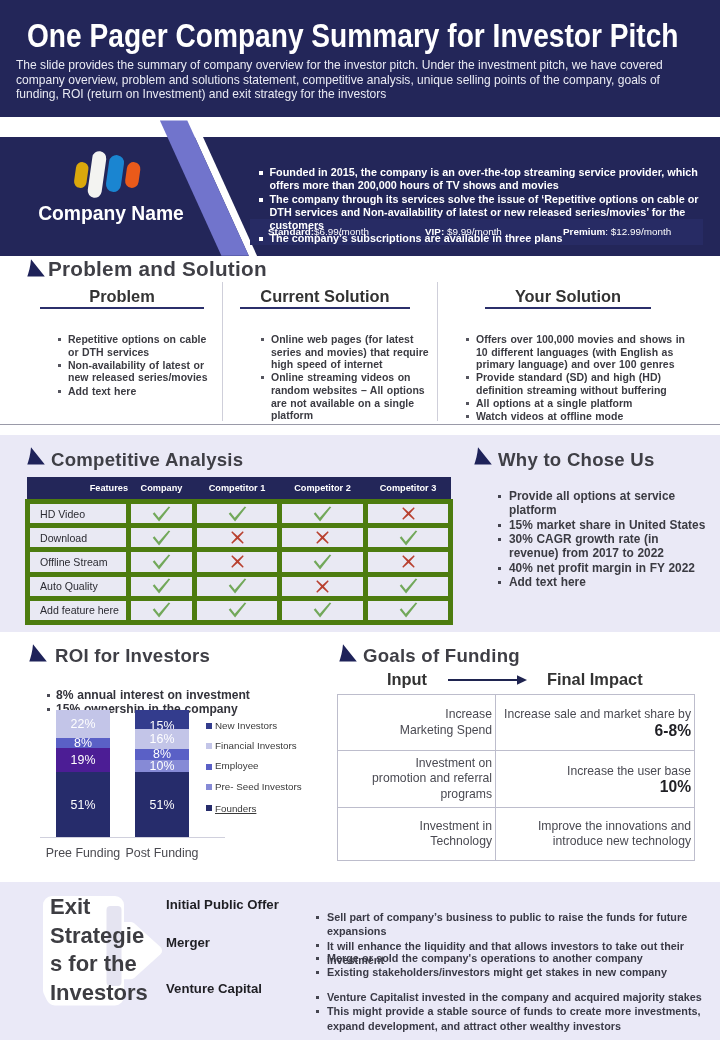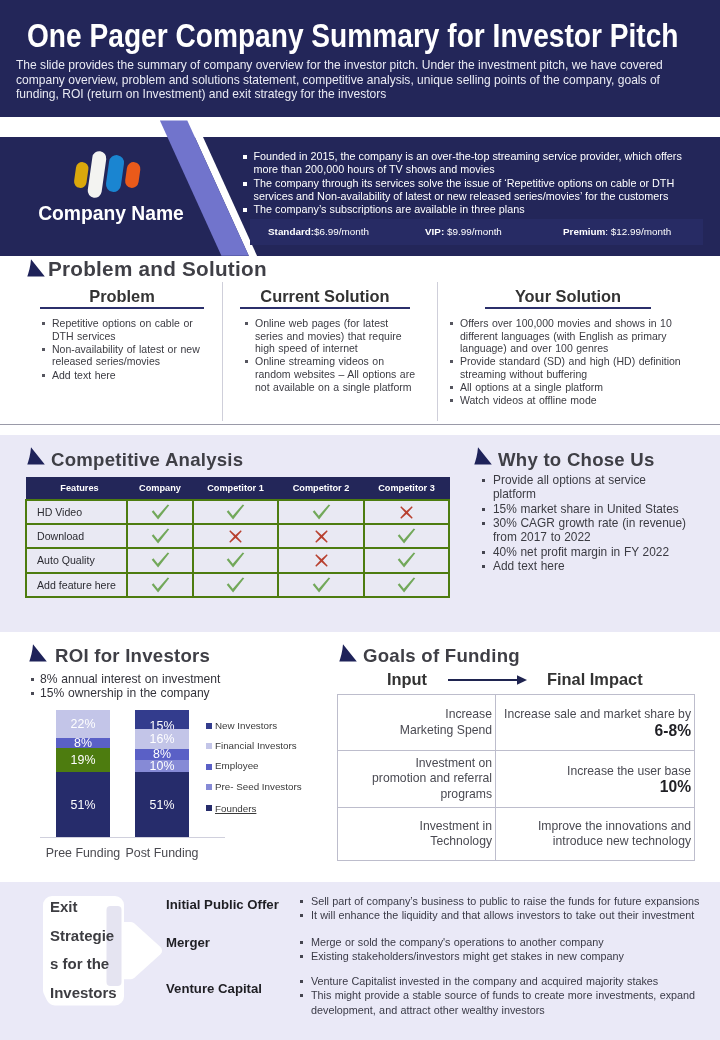--- a/index.html
+++ b/index.html
@@ -1,19 +1,19 @@
 <!DOCTYPE html>
 <html><head>
 <meta charset="utf-8">
 <style>
   html,body{margin:0;padding:0;}
   body{width:720px;height:1040px;background:#ffffff;font-family:"Liberation Sans",sans-serif;overflow:hidden;}
   .page{position:relative;width:720px;height:1040px;background:#fff;}
   .abs{position:absolute;}
-  ul{margin:0;padding:0;list-style:none;}
+  ul{margin:16px;padding:0;list-style:none;font-weight:bold;}
   li{position:relative;}
 
   
   .hdr{left:0;top:0;width:720px;height:117px;background:#232659;}
   .hdr-title{left:27px;top:17px;font-size:33px;font-weight:700;color:#ffffff;white-space:nowrap;
              transform:scaleX(0.852);transform-origin:left top;}
   .hdr-sub{left:16px;top:58px;width:661px;font-size:12.05px;line-height:14.6px;color:#e9eaf3;}
 
   
   .band{left:0;top:137px;width:720px;height:119px;background:#232659;z-index:0;}
@@ -41,22 +41,22 @@
 
   
   .lav{left:0;top:435px;width:720px;height:197px;background:#eae9f6;}
 
   
   table{border-collapse:collapse;box-sizing:border-box;}
   .ctab col,.ctab th,.ctab td{box-sizing:border-box;}
   .ctab{left:25px;top:477px;width:423px;table-layout:fixed;}
   .ctab th{background:#232659;color:#fff;font-size:9.2px;font-weight:700;padding:5px 0 6px;text-align:center;
            border:1px solid #232659;}
-  .ctab th.feat{text-align:center;padding-left:6px;margin-top:8px;}
-  .ctab td{font-size:10.6px;color:#2b2b32;padding:0;height:24.2px;text-align:center;border:2px solid #4d7c0f;
+  .ctab th.feat{text-align:right;padding-left:6px;margin-top:8px;}
+  .ctab td{font-size:10.6px;color:#2b2b32;padding:0;height:24.2px;text-align:center;border:5px solid #4d7c0f;
            background:#e9e9f3;}
   .ctab td.feat{text-align:left;padding-left:10px;}
 
   
   .why{left:481px;top:473px;width:210px;}
   .why li{font-size:11.9px;line-height:14.35px;color:#3b3b42;padding-left:12px;word-spacing:0.4px;}
   .why li:before{content:"";position:absolute;left:1px;top:6px;width:3px;height:3px;background:#44444f;}
 
   
   .roi li{font-size:12.1px;line-height:14px;color:#33333b;padding-left:9px;word-spacing:0.4px;}
@@ -68,21 +68,21 @@
   .legsq{position:absolute;width:6px;height:6px;}
 
   
   .gtab{left:337px;top:694px;width:357px;table-layout:fixed;height:167px;}
   .gtab td{border:1px solid #bdbdcc;font-size:12.2px;color:#4a4a52;text-align:right;vertical-align:middle;
            line-height:15.2px;padding:1px 3px;box-sizing:border-box;}
   .gbig{font-size:15.6px;font-weight:700;color:#1f1f24;}
 
   
   .exit{left:0;top:882px;width:720px;height:158px;background:#eae9f7;}
-  .exit-title{position:absolute;left:50px;top:893px;width:118px;font-size:15px;font-weight:700;color:#3d3d42;
+  .exit-title{position:absolute;left:50px;top:893px;width:118px;font-size:22px;font-weight:700;color:#3d3d42;
               line-height:28.5px;z-index:4;white-space:nowrap;}
   .exit-lbl{position:absolute;font-size:13.2px;font-weight:700;color:#1f1f24;white-space:nowrap;}
   .exit-g li{font-size:10.8px;line-height:14.4px;color:#3a3a46;padding-left:11px;word-spacing:0.3px;}
   .exit-g li:before{content:"";position:absolute;left:0px;top:5.5px;width:3px;height:3px;background:#44444f;}
 </style>
 </head>
 <body>
 
 <div class="page">
 
@@ -216,20 +216,43 @@
               <path d="M1.2,0.3 L0.3,1.2 L5.1,6.5 L0.3,11.8 L1.2,12.7 L6.5,7.9 L11.8,12.7 L12.7,11.8 L7.9,6.5 L12.7,1.2 L11.8,0.3 L6.5,5.1 Z" fill="#b8402f"></path>
             </svg>
           </td>
           <td>
             <svg width="19" height="16" viewBox="0 0 18 15" style="display:block;margin:auto">
               <path d="M0.7,7.2 L2.3,5.9 L6.4,11.0 L15.8,0.4 L17.3,1.0 L6.7,14.6 Z" fill="#72a85a"></path>
             </svg>
           </td>
         </tr>
         <tr>
+          <td class="feat">Offline Stream</td>
+          <td>
+            <svg width="19" height="16" viewBox="0 0 18 15" style="display:block;margin:auto">
+              <path d="M0.7,7.2 L2.3,5.9 L6.4,11.0 L15.8,0.4 L17.3,1.0 L6.7,14.6 Z" fill="#72a85a"></path>
+            </svg>
+          </td>
+          <td>
+            <svg width="13" height="13" viewBox="0 0 13 13" style="display:block;margin:auto">
+              <path d="M1.2,0.3 L0.3,1.2 L5.1,6.5 L0.3,11.8 L1.2,12.7 L6.5,7.9 L11.8,12.7 L12.7,11.8 L7.9,6.5 L12.7,1.2 L11.8,0.3 L6.5,5.1 Z" fill="#b8402f"></path>
+            </svg>
+          </td>
+          <td>
+            <svg width="19" height="16" viewBox="0 0 18 15" style="display:block;margin:auto">
+              <path d="M0.7,7.2 L2.3,5.9 L6.4,11.0 L15.8,0.4 L17.3,1.0 L6.7,14.6 Z" fill="#72a85a"></path>
+            </svg>
+          </td>
+          <td>
+            <svg width="13" height="13" viewBox="0 0 13 13" style="display:block;margin:auto">
+              <path d="M1.2,0.3 L0.3,1.2 L5.1,6.5 L0.3,11.8 L1.2,12.7 L6.5,7.9 L11.8,12.7 L12.7,11.8 L7.9,6.5 L12.7,1.2 L11.8,0.3 L6.5,5.1 Z" fill="#b8402f"></path>
+            </svg>
+          </td>
+        </tr>
+        <tr>
           <td class="feat">Auto Quality</td>
           <td>
             <svg width="19" height="16" viewBox="0 0 18 15" style="display:block;margin:auto">
               <path d="M0.7,7.2 L2.3,5.9 L6.4,11.0 L15.8,0.4 L17.3,1.0 L6.7,14.6 Z" fill="#72a85a"></path>
             </svg>
           </td>
           <td>
             <svg width="19" height="16" viewBox="0 0 18 15" style="display:block;margin:auto">
               <path d="M0.7,7.2 L2.3,5.9 L6.4,11.0 L15.8,0.4 L17.3,1.0 L6.7,14.6 Z" fill="#72a85a"></path>
             </svg>
@@ -288,21 +311,21 @@
   </svg>
   <div class="abs sec-h" style="left:55px;top:645px;">ROI for Investors</div>
   <ul class="abs roi" id="roi-list" style="left:31px;top:672px;width:290px;">
       <li>8% annual interest on investment</li>
       <li>15% ownership in the company</li>
     </ul>
   <div class="abs" id="roi-chart" style="left:30px;top:700px;width:300px;height:165px;">
       <div style="position: absolute; left: 26px; top: 10px; width: 54px; height: 127px;">
         <div class="seg" style="top: 0px; height: 27.94px; background: rgb(195, 197, 232);">22%</div>
         <div class="seg" style="top: 27.94px; height: 10.16px; background: rgb(90, 96, 198);">8%</div>
-        <div class="seg" style="top: 38.1px; height: 24.13px; background: #4d7c0f;">19%</div>
+        <div class="seg" style="top: 38.1px; height: 24.13px; background: #4c1d95;">19%</div>
         <div class="seg" style="top: 62.23px; height: 64.77px; background: rgb(38, 44, 107);">51%</div>
       </div>
       <div class="axlbl" style="left: 10px; top: 146px; width: 86px;">Pree Funding</div>
       <div style="position: absolute; left: 105px; top: 10px; width: 54px; height: 127px;">
         <div class="seg" style="top: 0px; height: 31px; background: rgb(51, 60, 141);">15%</div>
         <div class="seg" style="top: 19.05px; height: 20.32px; background: rgb(195, 197, 232);">16%</div>
         <div class="seg" style="top: 39.37px; height: 10.16px; background: rgb(90, 96, 198);">8%</div>
         <div class="seg" style="top: 49.53px; height: 12.7px; background: rgb(134, 138, 214);">10%</div>
         <div class="seg" style="top: 62.23px; height: 64.77px; background: rgb(38, 44, 107);">51%</div>
       </div>

